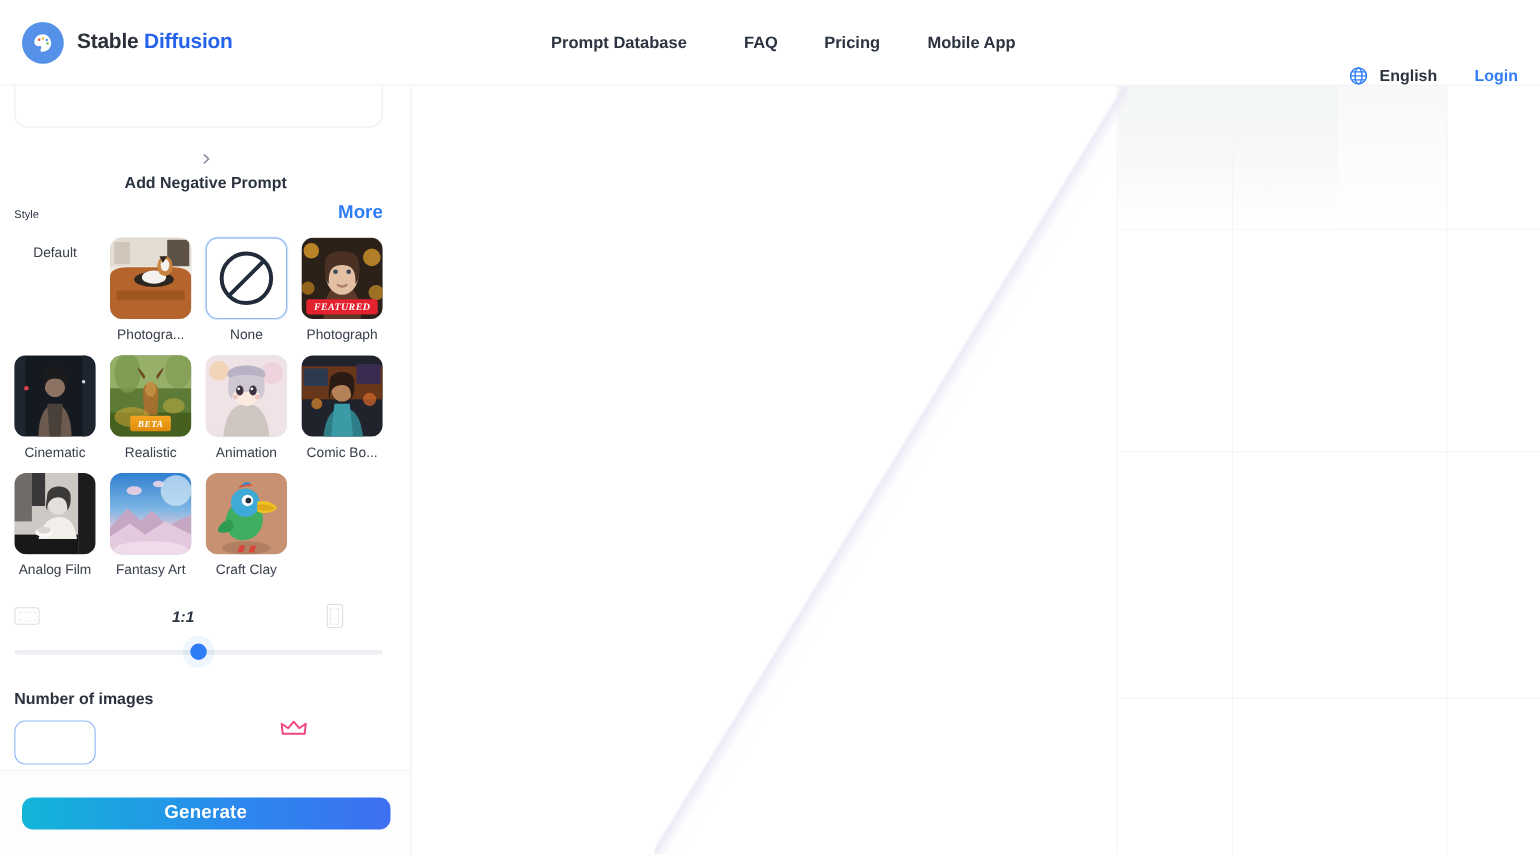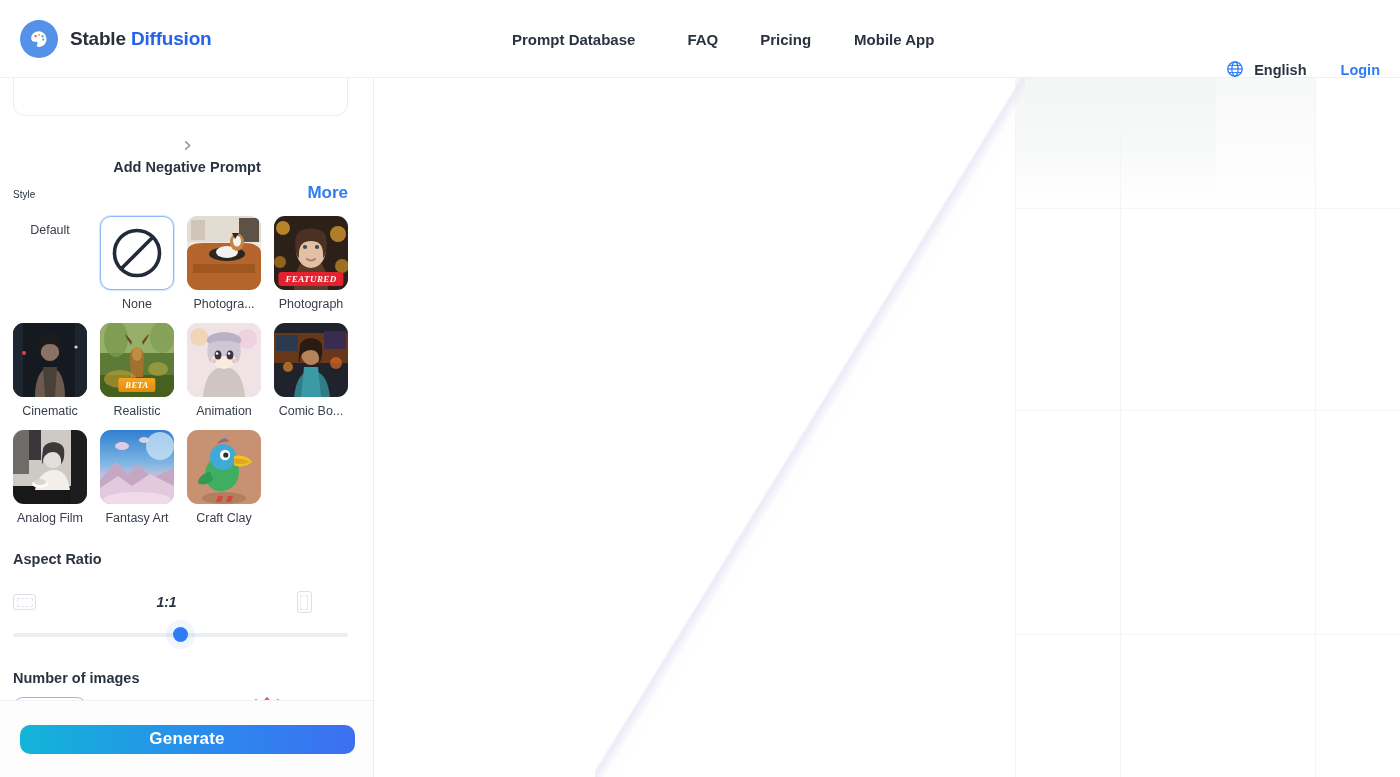--- a/index.html
+++ b/index.html
@@ -26,21 +26,21 @@
     width: 38px; height: 38px; border-radius: 50%;
     background: #5591e8;
     display: flex; align-items: center; justify-content: center;
     flex: none;
   }
   .brand-title { font-size: 19px; font-weight: bold; letter-spacing: -0.2px; white-space: nowrap; }
   .brand-title .w1 { color: #2b2f38; }
   .brand-title .w2 { color: #2563eb; }
 
   .nav {
-    position: absolute; left: 512px; top: 0; height: 78px;
+    position: absolute; left: 501px; top: 0; height: 78px;
     display: flex; align-items: center; gap: 0; text-align: right;
   }
   .nav a {
     font-size: 15px; font-weight: bold; color: #2b3340;
     text-decoration: none; white-space: nowrap;
     padding: 6px 0;
   }
   .nav-gap-1 { width: 52px; }
   .nav-gap-2 { width: 42px; }
   .nav-gap-3 { width: 43px; }
@@ -273,49 +273,49 @@
         <span class="section-title">Style</span>
         <span class="section-more">More</span>
       </div>
 
       <div class="style-grid">
 
         <div class="style-cell">
           <div class="style-name">Default</div>
         </div>
 
-        <div class="style-cell selected">
-          <div class="style-thumb">
-            <span class="no-symbol">
-              <svg width="52" height="52" viewBox="0 0 52 52">
-                <circle cx="26" cy="26" r="22.5" fill="none" stroke="#222b3a" stroke-width="3.6"></circle>
-                <line x1="10.5" y1="41.5" x2="41.5" y2="10.5" stroke="#222b3a" stroke-width="3.6"></line>
-              </svg>
-            </span>
-          </div>
-          <div class="style-name">None</div>
-        </div>
-
         <div class="style-cell">
           <div class="style-thumb">
             <svg width="74" height="74" viewBox="0 0 74 74">
               <rect width="74" height="74" fill="#efe9e2"></rect>
               <rect x="0" y="0" width="74" height="26" fill="#e3dcd3"></rect>
               <rect x="4" y="4" width="14" height="20" fill="#cfc5b8"></rect>
               <rect x="52" y="2" width="20" height="24" fill="#5e5247"></rect>
               <path d="M0 36c0-6 6-9 16-9h42c8 0 16 3 16 10v37H0z" fill="#b5652c"></path>
               <path d="M6 48h62v9H6z" fill="#a0571f"></path>
               <ellipse cx="40" cy="38" rx="18" ry="7" fill="#2c2620"></ellipse>
               <ellipse cx="40" cy="36" rx="11" ry="6" fill="#f4f2ee"></ellipse>
               <ellipse cx="50" cy="26" rx="7" ry="9" fill="#c8833f"></ellipse>
               <ellipse cx="50" cy="25" rx="4" ry="5.5" fill="#f6f3ee"></ellipse>
               <path d="M45 17l3 6 4-6z" fill="#30281f"></path>
             </svg>
           </div>
           <div class="style-name">Photogra...</div>
+        </div>
+
+        <div class="style-cell selected">
+          <div class="style-thumb">
+            <span class="no-symbol">
+              <svg width="52" height="52" viewBox="0 0 52 52">
+                <circle cx="26" cy="26" r="22.5" fill="none" stroke="#222b3a" stroke-width="3.6"></circle>
+                <line x1="10.5" y1="41.5" x2="41.5" y2="10.5" stroke="#222b3a" stroke-width="3.6"></line>
+              </svg>
+            </span>
+          </div>
+          <div class="style-name">None</div>
         </div>
 
         <div class="style-cell">
           <div class="style-thumb">
             <svg width="74" height="74" viewBox="0 0 74 74">
               <rect width="74" height="74" fill="#2b2118"></rect>
               <circle cx="9" cy="12" r="7" fill="#e9a62c" opacity=".75"></circle>
               <circle cx="64" cy="18" r="8" fill="#e9a62c" opacity=".7"></circle>
               <circle cx="6" cy="46" r="6" fill="#d98f20" opacity=".6"></circle>
               <circle cx="68" cy="50" r="7" fill="#e9a62c" opacity=".6"></circle>
@@ -466,21 +466,20 @@
               <path d="M23 42c-7 1-12 6-12 11 5 3 12 1 15-4z" fill="#2f9a52"></path>
               <path d="M31 66l-2 6h5l2-6z" fill="#d9453a"></path>
               <path d="M41 66l-2 6h5l2-6z" fill="#d9453a"></path>
             </svg>
           </div>
           <div class="style-name">Craft Clay</div>
         </div>
 
       </div>
 
-      <div class="ar-title">Aspect Ratio</div>
 
       <div class="ar-row">
         <span class="ar-icon-wide"></span>
         <span class="ar-value">1:1</span>
         <span class="ar-icon-tall"></span>
       </div>
 
       <div class="slider">
         <div class="slider-track"></div>
         <div class="slider-thumb"></div>

